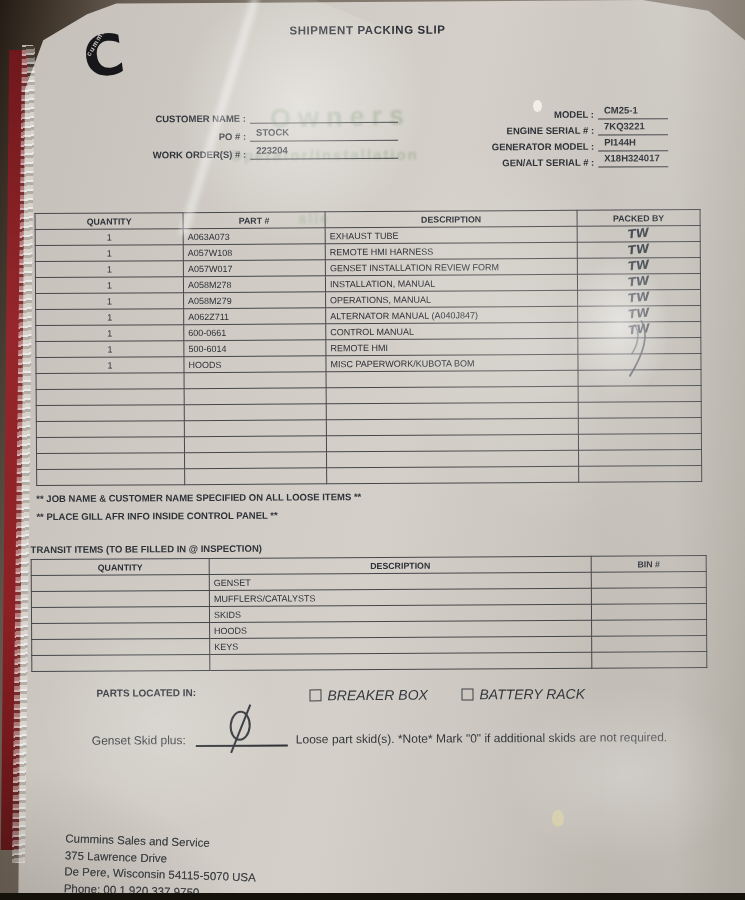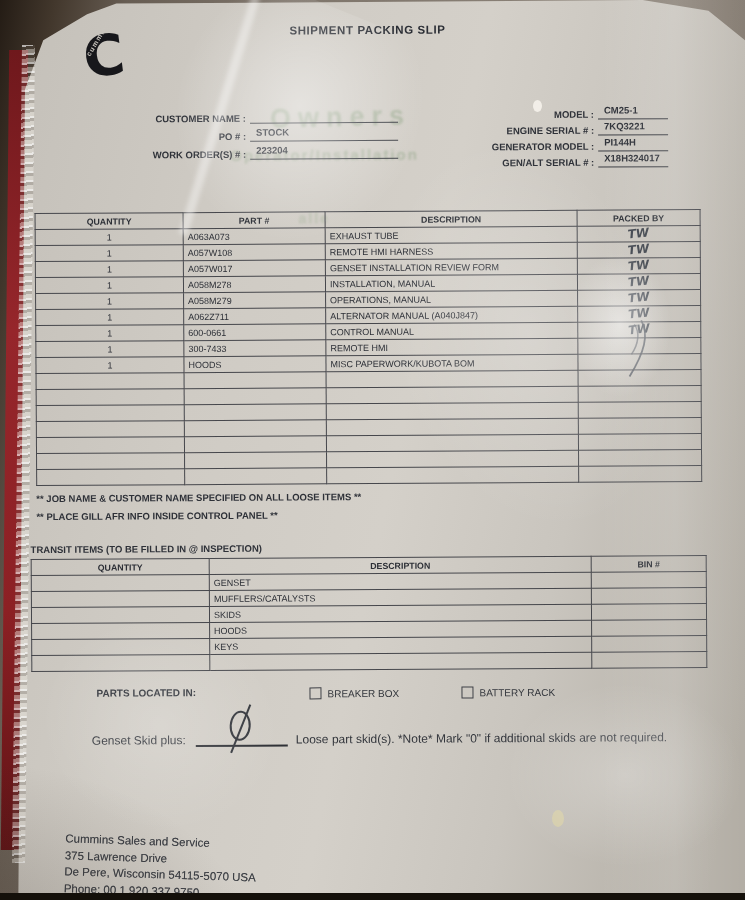--- a/index.html
+++ b/index.html
@@ -49,21 +49,21 @@
 
   .hw{font-family:"DejaVu Sans",sans-serif;font-style:italic;font-weight:600;color:#3e434b;
     font-size:12px;display:inline-block;transform:rotate(-6deg);line-height:10px;}
 
   .squiggle{position:absolute;left:620px;top:320px;z-index:6;}
 
   .note{position:absolute;left:36px;font-weight:700;font-size:9.5px;white-space:nowrap;color:#2e3138;}
   .transit-title{position:absolute;left:30px;top:542px;font-weight:700;font-size:9.5px;color:#2e3138;}
 
   .parts-label{position:absolute;left:95px;top:686px;font-weight:700;font-size:10px;}
-  .cb-item{position:absolute;top:687px;font-size:10px;display:flex;align-items:center;color:#33363c;}
+  .cb-item{position:absolute;top:687px;font-size:14px;display:flex;align-items:center;color:#33363c;font-style:italic;}
   .cb{width:10px;height:10px;border:1.5px solid #3e4046;margin-right:6px;display:inline-block;}
   .cb1{left:308px;} .cb2{left:460px;}
 
   .skidrow{position:absolute;left:90px;top:730px;display:flex;align-items:flex-end;font-size:12px;color:#33363c;}
   .skid-line{width:92px;border-bottom:2px solid #2f3136;height:14px;margin:0 8px 0 10px;position:relative;}
   .zero-circle{position:absolute;left:34px;top:-20px;width:17px;height:26px;border:2.2px solid #33363c;border-radius:50%;transform:rotate(4deg);}
   .zero-slash{position:absolute;left:44px;top:-28px;width:2.2px;height:52px;background:#33363c;transform:rotate(22deg);}
 
   .footer{position:absolute;left:62px;top:832px;font-size:11.5px;color:#3b3e44;line-height:1.45;
     transform:rotate(2.2deg);text-shadow:0 0 .6px rgba(59,62,68,.55);}
@@ -195,21 +195,21 @@
           <td class="c"><span class="hw">TW</span></td>
         </tr>
         <tr>
           <td class="c">1</td>
           <td>600-0661</td>
           <td>CONTROL MANUAL</td>
           <td class="c"><span class="hw">TW</span></td>
         </tr>
         <tr>
           <td class="c">1</td>
-          <td>300-7433</td>
+          <td>500-6014</td>
           <td>REMOTE HMI</td>
           <td class="c"><span class="hw"></span></td>
         </tr>
         <tr>
           <td class="c">1</td>
           <td>HOODS</td>
           <td>MISC PAPERWORK/KUBOTA BOM</td>
           <td class="c"></td>
         </tr>
         <tr>

